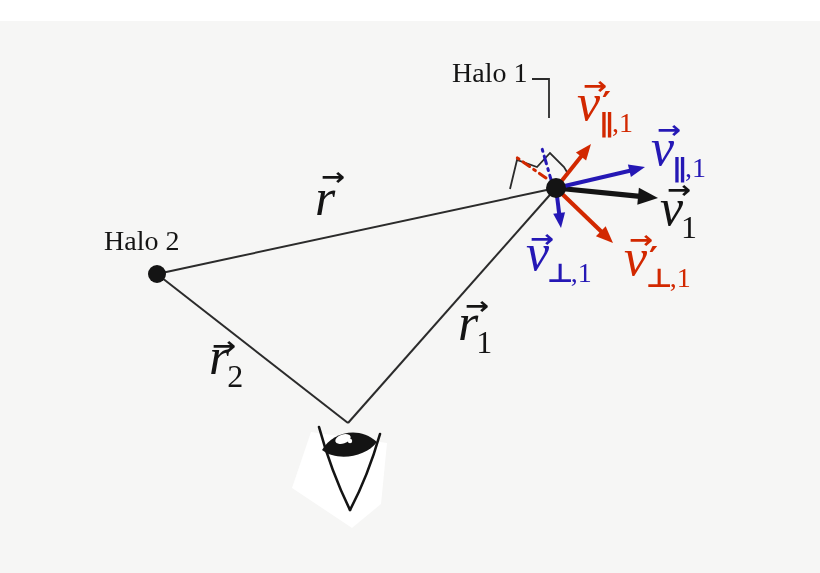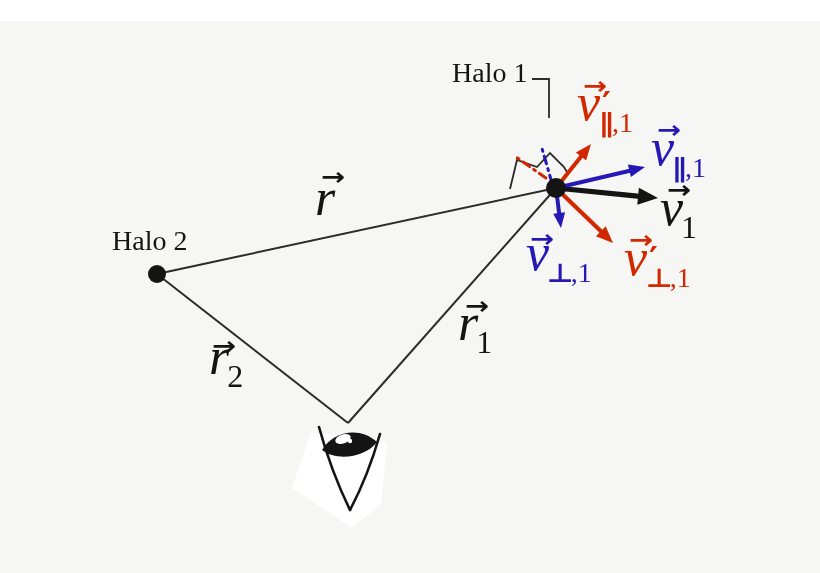--- a/index.html
+++ b/index.html
@@ -99,21 +99,21 @@
       <polygon class="white-f" points="311,411 387,422 381,483 352,507 292,467"></polygon>
       <path class="lash" d="M319,406 Q331,450 350,489"></path>
       <path class="lash" d="M380,413 Q368,455 350,489"></path>
       <path class="ink-f" d="M322,429 C332,412 358,404 377,421 C366,436 337,441 322,429 Z"></path>
       <ellipse class="white-f" cx="343" cy="418" rx="8" ry="4.5" transform="rotate(-18 343 418)"></ellipse>
       <circle class="white-f" cx="350" cy="420" r="2.2"></circle>
     </g>
   </svg>
 
   <div class="txt halo" style="left:452px;top:38px;">Halo 1</div>
-  <div class="txt halo" style="left:112px;top:206px;">Halo 2</div>
+  <div class="txt halo" style="left:104px;top:206px;">Halo 2</div>
 
   <div class="vlabel c-ink" style="left:315px;top:151px;">
     <span class="over" style="top:-7px;left:6px;">→</span><span class="letter">r</span>
   </div>
 
   <div class="vlabel c-ink" style="left:458px;top:276px;">
     <span class="over" style="top:-3px;left:7px;">→</span><span class="letter">r</span><span class="subnum">1</span>
   </div>
 
   <div class="vlabel c-ink" style="left:209px;top:310px;">

